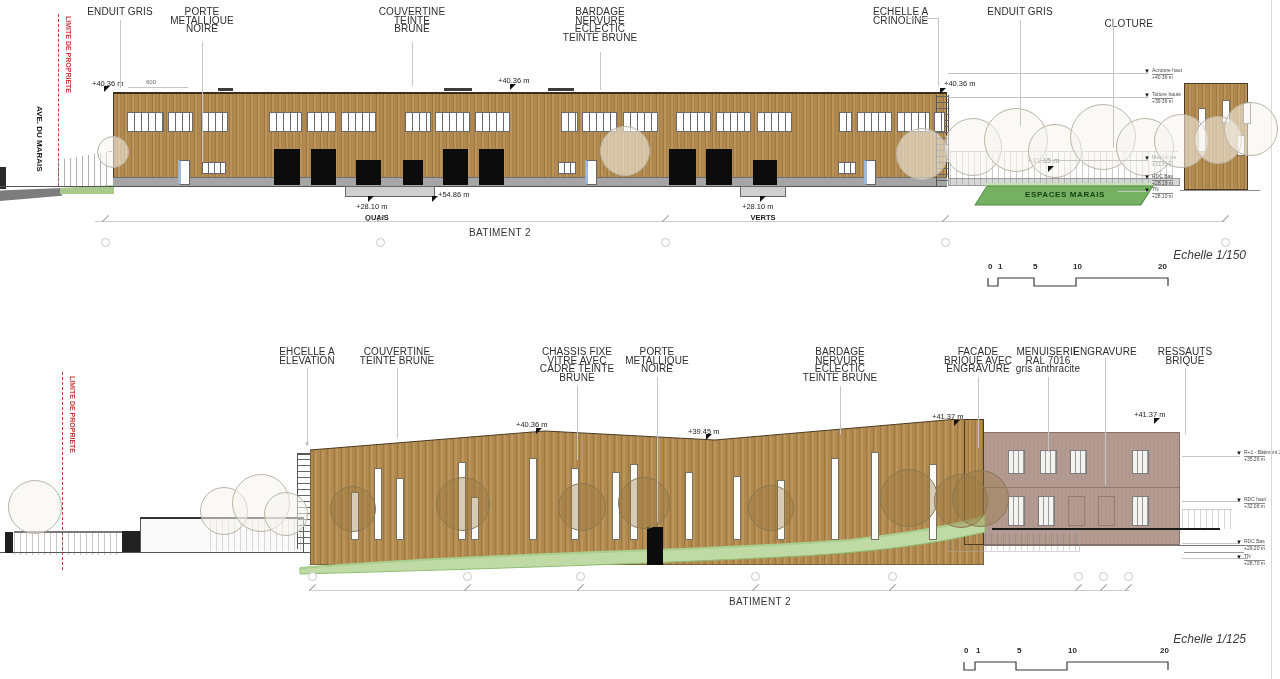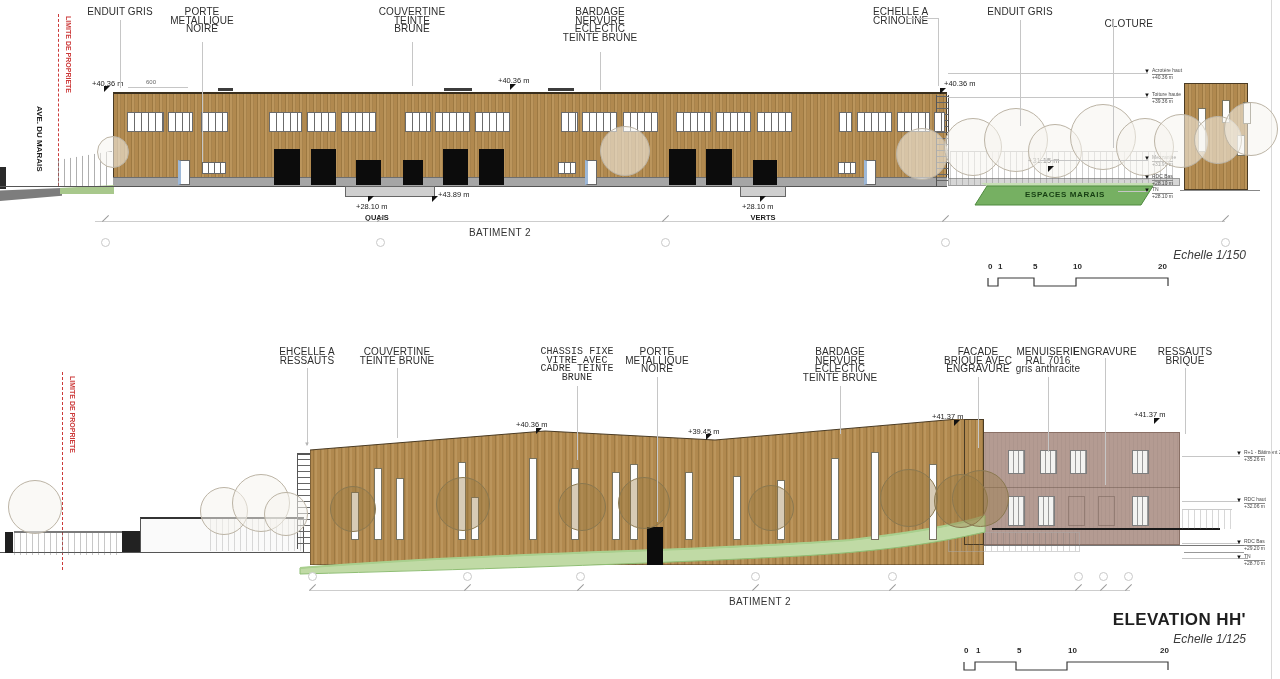--- a/index.html
+++ b/index.html
@@ -103,21 +103,21 @@
   <div class="mark" style="left:92px;top:79px;">+40.36 m</div>
   <div class="mark" style="left:498px;top:76px;">+40.36 m</div>
   <div class="mark" style="left:944px;top:79px;">+40.36 m</div>
   <div class="mark" style="left:1028px;top:156px;">+31.15 m</div>
   <div class="tinydim" style="left:146px;top:79px;">600</div>
 
   <div class="abs" style="left:345px;top:186px;width:90px;height:11px;background:#cfcfcf;border:1px solid #666;box-sizing:border-box;"></div>
   <div class="abs" style="left:740px;top:186px;width:46px;height:11px;background:#cfcfcf;border:1px solid #666;box-sizing:border-box;"></div>
   <div class="mark" style="left:356px;top:202px;">+28.10 m</div>
   <div class="quai" style="left:352px;top:213px;width:50px;">QUAIS</div>
-  <div class="mark" style="left:438px;top:190px;">+43.89 m</div>
+  <div class="mark" style="left:438px;top:190px;">+54.86 m</div>
   <div class="mark" style="left:742px;top:202px;">+28.10 m</div>
   <div class="quai" style="left:740px;top:213px;width:46px;">VERTS</div>
 
   <div class="abs" style="left:95px;top:221px;width:1130px;height:1px;background:#cdcdcd;"></div>
   <div class="bat" style="left:455px;top:227px;width:90px;">BATIMENT 2</div>
 
   <div class="scalelbl" style="left:1000px;top:248px;width:246px;">Echelle 1/150</div>
   <div class="abs" style="left:986px;top:262px;width:186px;height:30px;">
     <span class="sbnum" style="left:2px;top:0;">0</span>
     <span class="sbnum" style="left:12px;top:0;">1</span>
@@ -137,24 +137,24 @@
     <div>Mezzanine</div><div class="v">+31.95 m</div></div>
   <div class="lvl" style="left:1152px;top:174px;">
     <div>RDC Bas</div><div class="v">+28.10 m</div></div>
   <div class="lvl" style="left:1152px;top:187px;">
     <div>TN</div><div class="v">+28.10 m</div></div>
 
   <div class="abs" style="left:62px;top:372px;height:198px;border-left:1px dashed #cc3a3a;"></div>
   <div class="vtext red" style="left:76px;top:376px;font-size:7px;font-weight:bold;">LIMITE DE PROPRIETE</div>
 
   <div class="callout" style="left:272px;top:348px;width:70px;">EHCELLE A
-RESSAUTS</div>
+ELEVATION</div>
   <div class="callout" style="left:352px;top:348px;width:90px;">COUVERTINE
 TEINTE BRUNE</div>
-  <div class="callout" style="left:537px;top:348px;width:80px;font-family:Liberation Mono, monospace;">CHASSIS FIXE
+  <div class="callout" style="left:537px;top:348px;width:80px;">CHASSIS FIXE
 VITRE AVEC
 CADRE TEINTE
 BRUNE</div>
   <div class="callout" style="left:622px;top:348px;width:70px;">PORTE
 METALLIQUE
 NOIRE</div>
   <div class="callout" style="left:800px;top:348px;width:80px;">BARDAGE
 NERVURE
 ECLECTIC
 TEINTE BRUNE</div>
@@ -210,21 +210,20 @@
   <div class="lvl" style="left:1244px;top:497px;">
     <div>RDC haut</div><div class="v">+32.06 m</div></div>
   <div class="lvl" style="left:1244px;top:539px;">
     <div>RDC Bas</div><div class="v">+29.20 m</div></div>
   <div class="lvl" style="left:1244px;top:554px;">
     <div>TN</div><div class="v">+28.70 m</div></div>
 
   <div class="abs" style="left:310px;top:590px;width:820px;height:1px;background:#cdcdcd;"></div>
   <div class="bat" style="left:710px;top:596px;width:100px;">BATIMENT 2</div>
 
-  <div class="title" style="left:1000px;top:610px;width:246px;">ELEVATION HH'</div>
   <div class="scalelbl" style="left:1000px;top:632px;width:246px;">Echelle 1/125</div>
   <div class="abs" style="left:962px;top:646px;width:212px;height:30px;">
     <span class="sbnum" style="left:2px;top:0;">0</span>
     <span class="sbnum" style="left:14px;top:0;">1</span>
     <span class="sbnum" style="left:55px;top:0;">5</span>
     <span class="sbnum" style="left:106px;top:0;">10</span>
     <span class="sbnum" style="left:198px;top:0;">20</span>
     <svg width="212" height="16" style="position:absolute;left:0;top:12px;">
       <path d="M2,4 v8 h11 v-8 h41 v8 h51 v-8 h101 v8" fill="none" stroke="#3a3a3a" stroke-width="1.2"></path>
     </svg>

